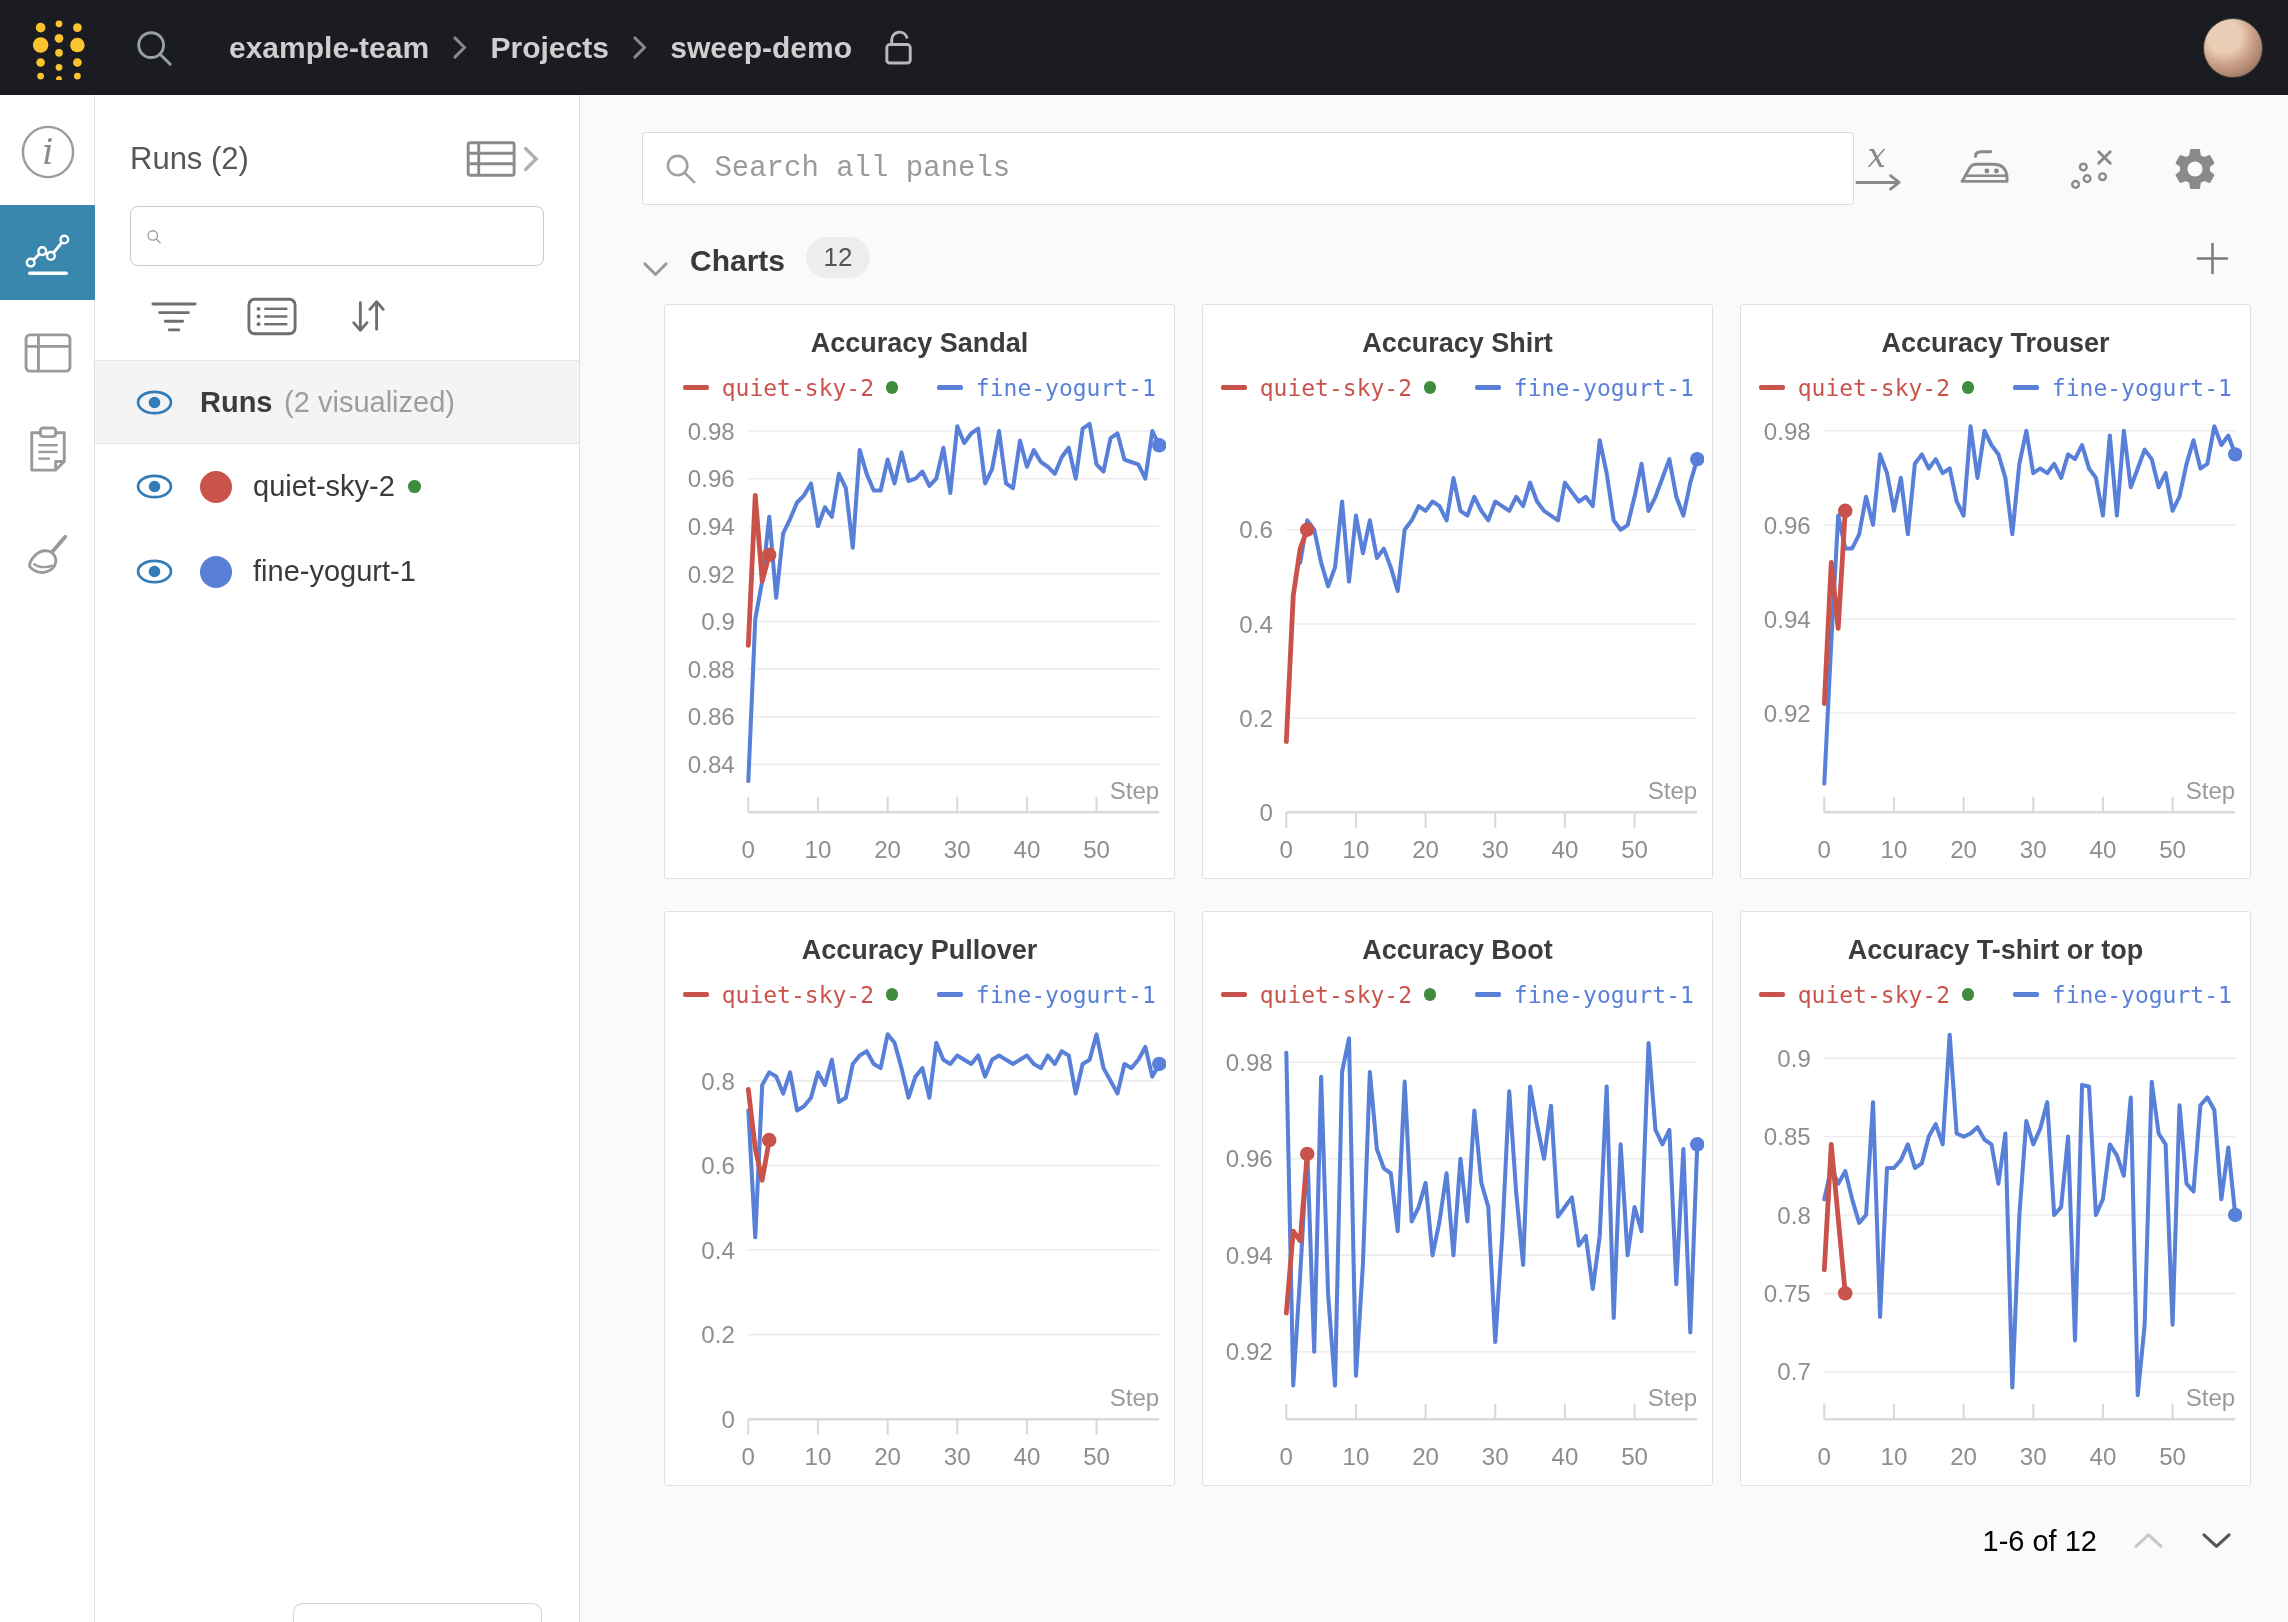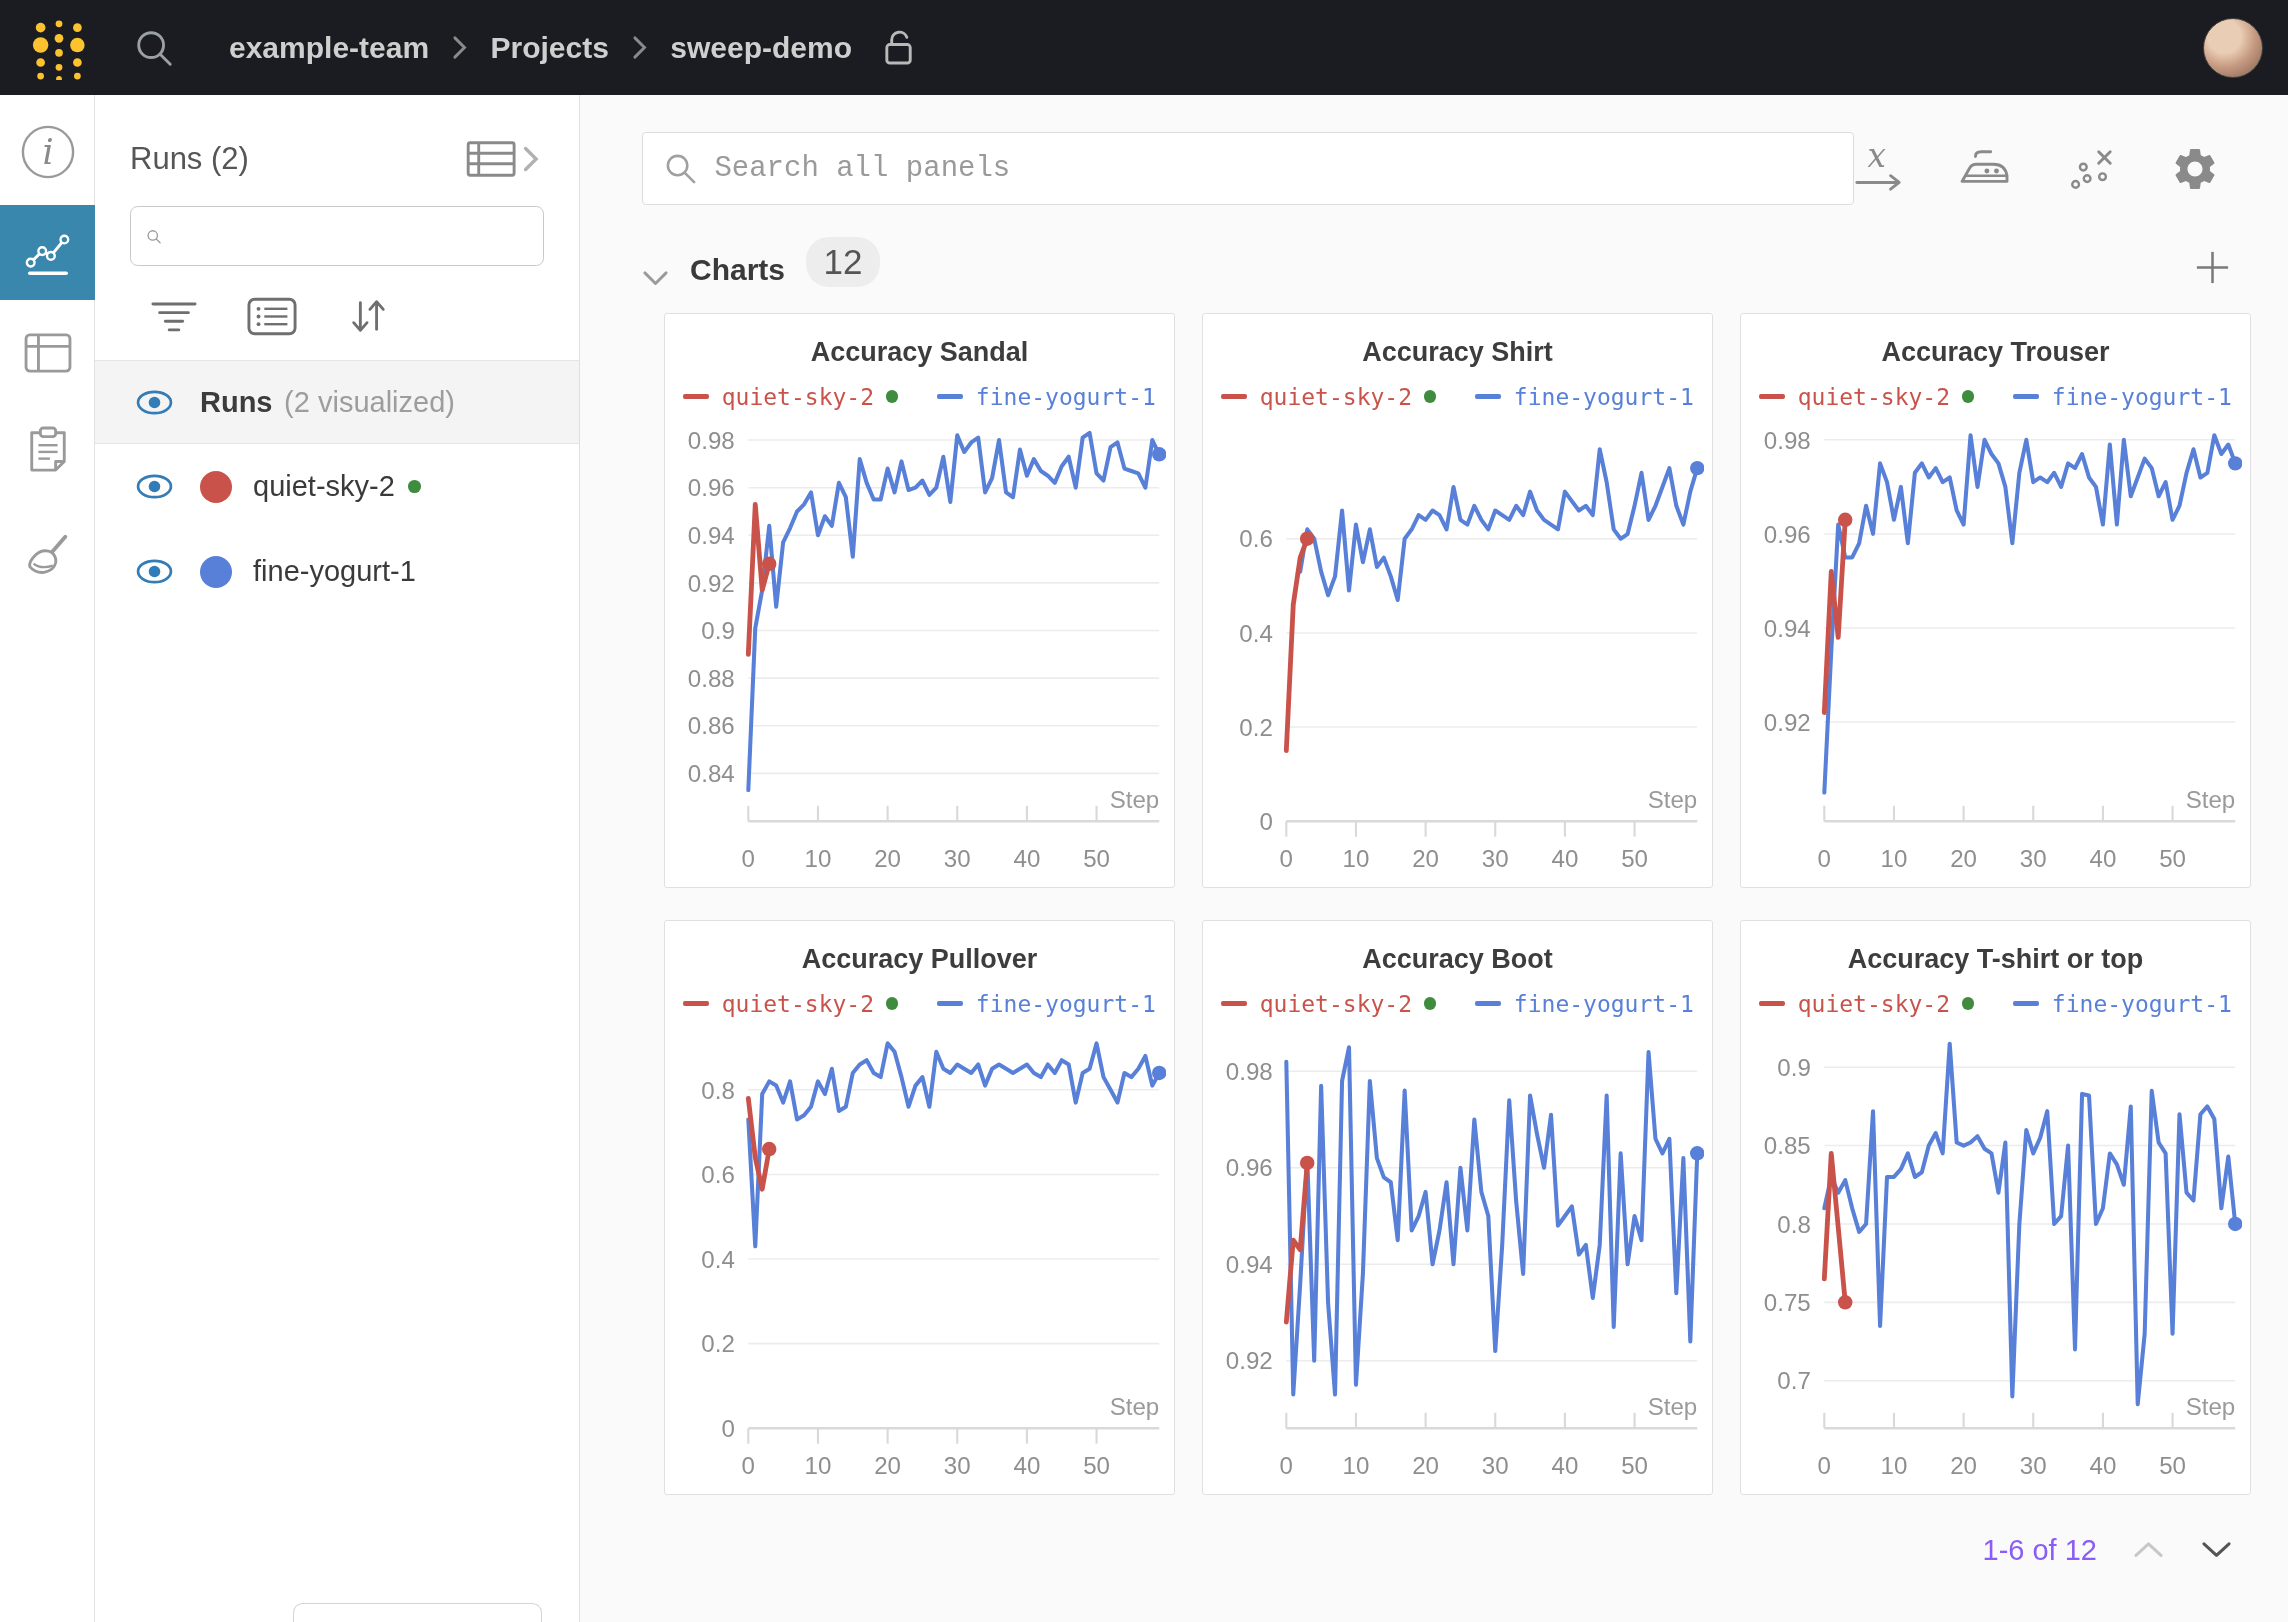--- a/index.html
+++ b/index.html
@@ -61,37 +61,37 @@
   .panel-search input { border:none; outline:none; flex:1; font-size:29px; margin-left:17.4px;
     font-family:Liberation Mono, monospace; color:#555; background:transparent; }
   .panel-search input::placeholder, .runs-search input::placeholder { color:#9a9a9a; }
   .main-tools { margin-left:auto; margin-right:68px; display:flex; align-items:center; gap:54px; }
   .main-tools svg { cursor:pointer; }
 
   .charts-head { margin-top:32px; display:flex; align-items:flex-end; }
   .charts-chevron { cursor:pointer; display:flex; }
   .charts-label { font-size:30px; font-weight:bold; color:#3a3a3a; margin-left:21px; }
   .charts-count { margin-left:21px; background:#ededed; color:#555; border-radius:23px;
-    font-size:35px; padding:4.8px 17.4px; }
+    font-size:26px; padding:4.8px 17.4px; }
   .add-panel { margin-left:auto; margin-right:56px; cursor:pointer; display:flex; }
 
   .grid { margin-top:26px; display:grid; grid-template-columns:repeat(3,511px);
     grid-auto-rows:575px; column-gap:27px; row-gap:32px;padding-left:22px; }
   .chart-card { background:#fff; border:1px solid #e0e0e0; border-radius:2.9px; overflow:hidden; }
   .chart-title { text-align:center; margin-top:23px; font-size:27px; font-weight:bold; color:#3d3d3d; }
   .chart-legend { display:flex; align-items:center; justify-content:center; margin-top:13.5px; height:31px; }
   .leg-dash { width:26px; height:4.8px; border-radius:1.9px; flex:none; }
   .leg-name { font-family:"DejaVu Sans Mono","Liberation Mono",monospace; font-size:23px; margin-left:12.6px; }
   .leg-status { width:12.6px; height:12.6px; border-radius:50%; background:#3f8c3f; margin-left:11.6px; }
   .leg-gap { width:39px; }
   .chart-svg { display:block; margin:3.9px 9.7px 0 9.7px; }
 
   .pager { display:flex; align-items:center; justify-content:flex-end;
     margin:39px 55px 0 0; gap:35px; }
-  .pager-label { font-size:29px; color:#8b5cf6; }
+  .pager-label { font-size:29px; color:#000000; }
   .pager svg { cursor:pointer; }
 </style>
 </head>
 <body>
 
 <div class="topbar">
   <svg class="logo" width="60" height="64" viewBox="0 0 62 66">
     <g fill="#fcc32f">
       <circle cx="12" cy="12" r="5"></circle>
         <circle cx="12" cy="30" r="8"></circle>

